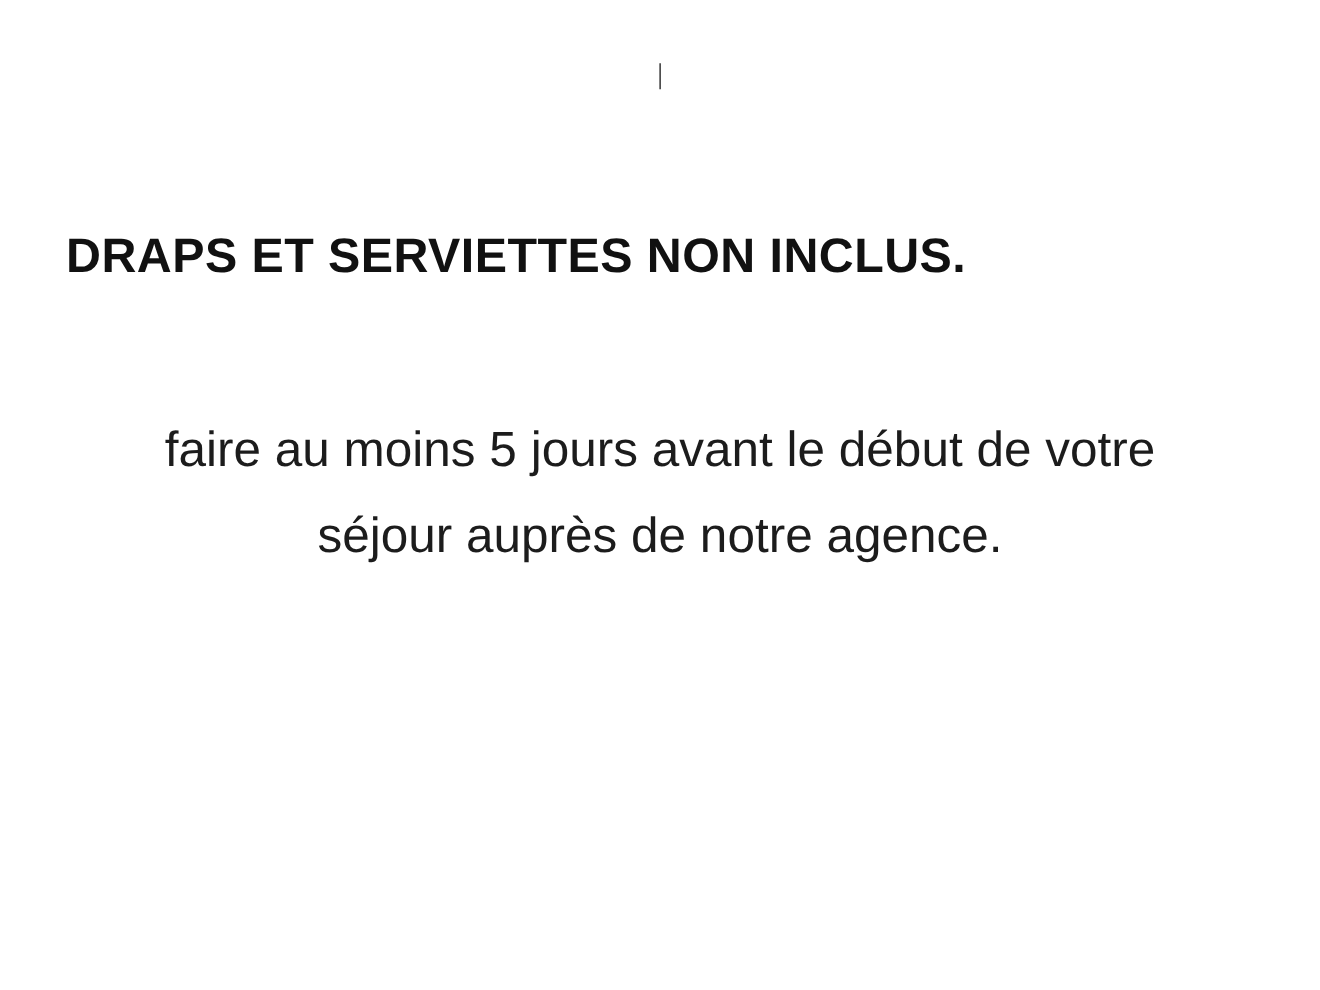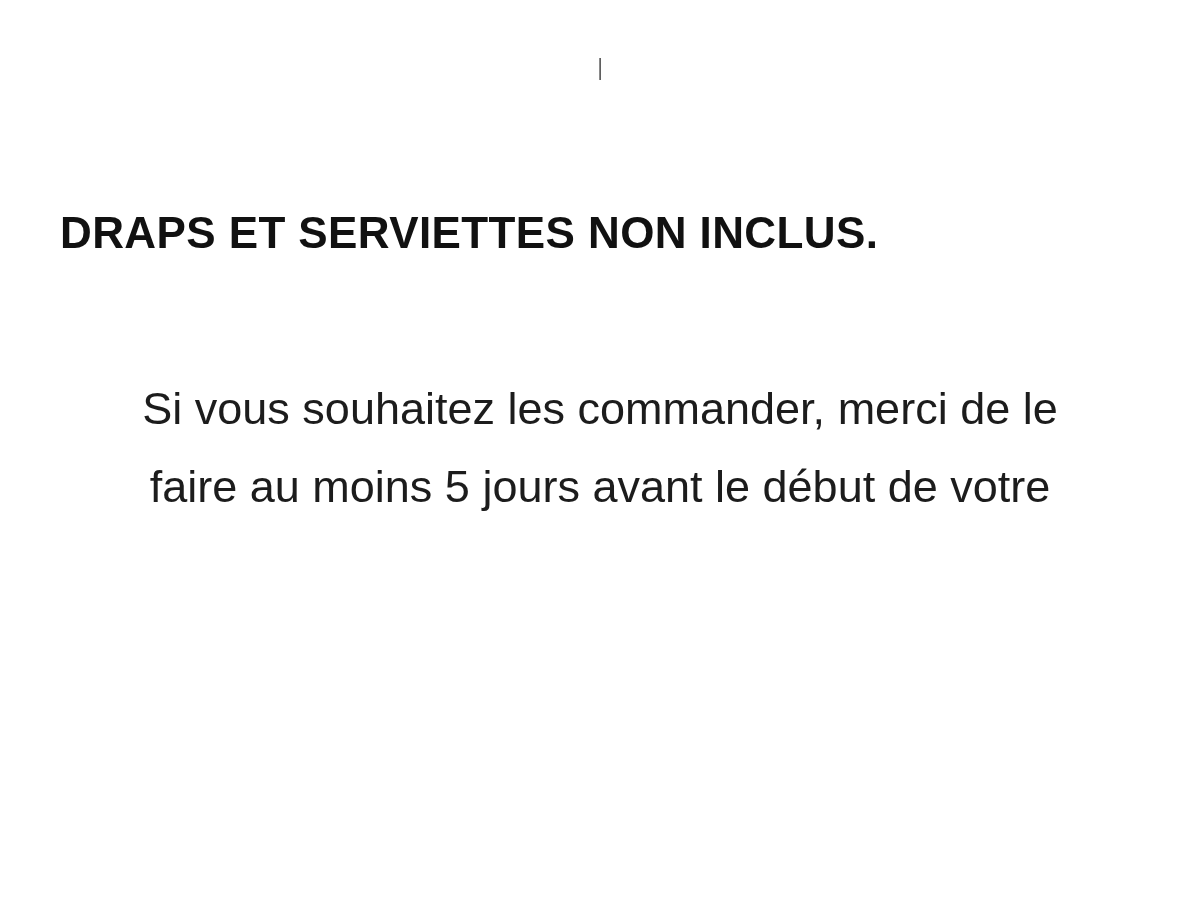--- a/index.html
+++ b/index.html
@@ -68,17 +68,17 @@
 </head>
 <body>
 
 <div class="slide">
 
   <div class="caret-mark">|</div>
 
   <h1 class="headline">DRAPS ET SERVIETTES NON INCLUS.</h1>
 
   <p class="body-text">
-    <span class="line">Si vous souhaitez les commander, merci de le</span>
     <span class="line">faire au moins 5 jours avant le début de votre</span>
+    <span class="line">séjour auprès de notre agence.</span>
   </p>
 
 </div>
 
 </body></html>

